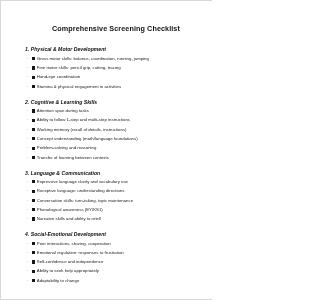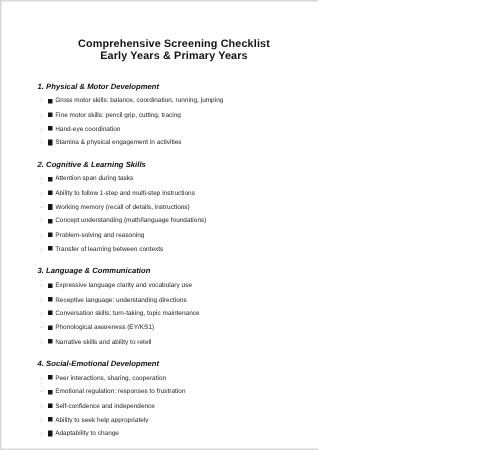--- a/index.html
+++ b/index.html
@@ -86,21 +86,20 @@
     overflow: hidden;
   }
 </style>
 </head>
 <body>
 
 <div class="page">
 
   <div class="doc-title">
     <span>Comprehensive Screening Checklist</span>
-    <span class="line2">Early Years &amp; Primary Years</span>
   </div>
 
   <div class="sections" id="sections-root">
       <div class="section">
         <div class="section-heading">1. Physical &amp; Motor Development</div>
         <ul class="items">
           <li class="item">
             <span class="dot">·</span>
             <span class="checkbox"></span>
             <span class="item-label">Gross motor skills: balance, coordination, running, jumping</span>

